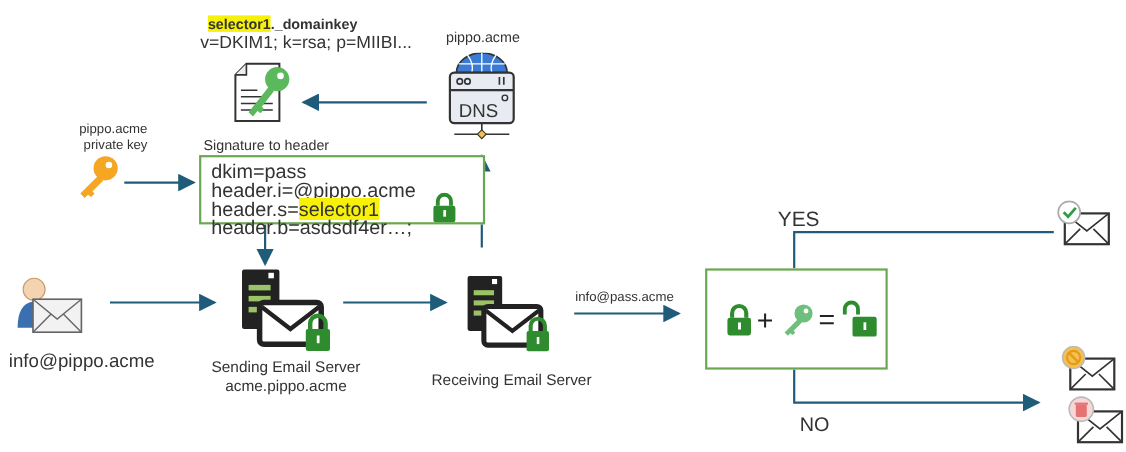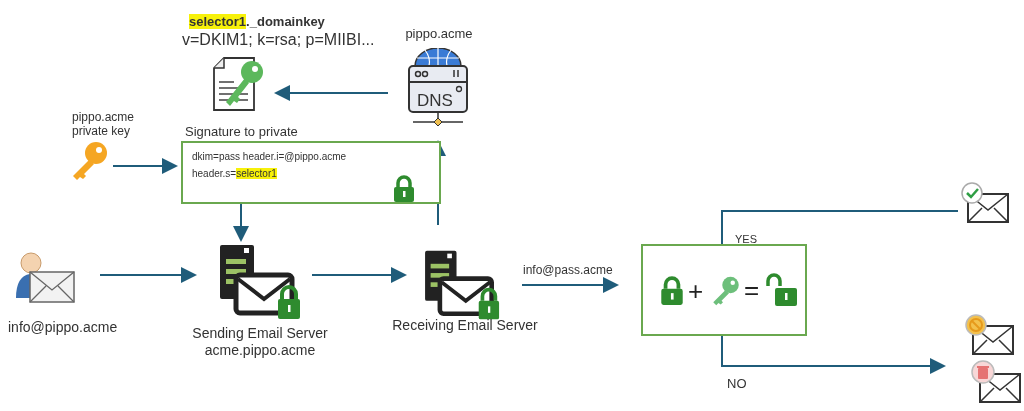--- a/index.html
+++ b/index.html
@@ -1,24 +1,24 @@
 <!DOCTYPE html>
 <html><head>
 <meta charset="utf-8">
 <style>
   html, body { margin:0; padding:0; background:#ffffff; }
   body { width:1024px; height:411px; position:relative; overflow:hidden;
          font-family:"Liberation Sans", sans-serif; color:#333; }
   .abs { position:absolute; }
-  .txt { font-size:13px; color:#333; white-space:nowrap; }
+  .txt { font-size:13px; color:#333; white-space:nowrap;text-align:right; }
   .center { text-align:center; }
   .hl { background:#f7f10a; }
   .sigbox { position:absolute; left:181px; top:141px; width:256px; height:59px;
             border:2px solid #6aa84f; background:#fff; }
-  .sigbox .line { font-size:10px; color:#333; line-height:17px; padding-left:9px; }
+  .sigbox .line { font-size:18px; color:#333; line-height:17px; padding-left:9px; }
   .verify { position:absolute; left:641px; top:244px; width:162px; height:88px;
             border:2px solid #6aa84f; background:#fff; }
   svg.wires { position:absolute; left:0; top:0; }
 </style>
 </head>
 <body>
 
 <svg class="wires" width="1024" height="411">
   <defs>
     <marker id="ah" markerWidth="8" markerHeight="8" refX="7" refY="4" orient="auto">
@@ -77,38 +77,39 @@
 <div class="abs txt" style="left:72px;top:110px;font-size:12px;line-height:14px;">
   <div>pippo.acme</div>
   <div>private key</div>
 </div>
 <svg class="abs" style="left:70px;top:140px" width="40" height="42" viewBox="0 0 40 42">
   <circle cx="26" cy="13" r="11" fill="#f5a623"></circle>
   <circle cx="29" cy="10" r="3" fill="#fff"></circle>
   <path d="M19 20 L3 36 L7 40 L10 37 L13 39 L16 36 L14 34 L24 24 Z" fill="#f5a623"></path>
 </svg>
 
-<div class="abs txt" style="left:185px;top:124px;font-size:13px;">Signature to private</div>
+<div class="abs txt" style="left:185px;top:124px;font-size:13px;">Signature to header</div>
 <div class="sigbox">
   <div class="line" style="margin-top:5px">dkim=pass header.i=@pippo.acme</div>
   <div class="line"><span>header.s=</span><span class="hl">selector1</span></div>
+  <div class="line">header.b=asdsdf4er…;</div>
   <svg class="abs" style="left:210px;top:32px" width="22" height="28" viewBox="0 0 22 28">
     <path d="M5 12 V8 A6 6 0 0 1 17 8 V12" fill="none" stroke="#2e8b2e" stroke-width="3.5"></path>
     <rect x="1" y="12" width="20" height="15" rx="2" fill="#2e8b2e"></rect>
     <rect x="10" y="16" width="2.5" height="6" fill="#fff"></rect>
   </svg>
 </div>
 
 <svg class="abs" style="left:14px;top:248px" width="62" height="56" viewBox="0 0 62 56">
   <path d="M2 50 Q2 28 16 26 Q30 28 30 50 Z" fill="#3a6fb0"></path>
   <circle cx="17" cy="15" r="10" fill="#f4d3b0" stroke="#c89a6a" stroke-width="1"></circle>
   <rect x="16" y="24" width="44" height="30" fill="#f2f2f2" stroke="#666" stroke-width="1.5"></rect>
   <path d="M16 24 L38 42 L60 24 M16 54 L32 38 M60 54 L44 38" fill="none" stroke="#666" stroke-width="1.3"></path>
 </svg>
-<div class="abs txt" style="left:8px;top:319px;font-size:14px;">info@pippo.acme</div>
+<div class="abs txt" style="left:8px;top:319px;font-size:17px;">info@pippo.acme</div>
 
 <svg class="abs" style="left:218px;top:243px" width="86" height="80" viewBox="0 0 86 80">
   <rect x="2" y="2" width="34" height="54" rx="2" fill="#222"></rect>
   <rect x="8" y="16" width="20" height="5" fill="#9cc265"></rect>
   <rect x="8" y="26" width="20" height="5" fill="#9cc265"></rect>
   <rect x="8" y="36" width="20" height="5" fill="#9cc265"></rect>
   <rect x="26" y="5" width="5" height="5" fill="#fff"></rect>
   <rect x="18" y="32" width="56" height="38" rx="4" fill="#fff" stroke="#222" stroke-width="5"></rect>
   <path d="M20 36 L46 56 L72 36" fill="none" stroke="#222" stroke-width="4"></path>
   <path d="M64 56 V51 A7 7 0 0 1 78 51 V56" fill="none" stroke="#2e8b2e" stroke-width="4"></path>
@@ -125,21 +126,21 @@
   <rect x="8" y="16" width="20" height="5" fill="#9cc265"></rect>
   <rect x="8" y="26" width="20" height="5" fill="#9cc265"></rect>
   <rect x="8" y="36" width="20" height="5" fill="#9cc265"></rect>
   <rect x="26" y="5" width="5" height="5" fill="#fff"></rect>
   <rect x="18" y="32" width="56" height="38" rx="4" fill="#fff" stroke="#222" stroke-width="5"></rect>
   <path d="M20 36 L46 56 L72 36" fill="none" stroke="#222" stroke-width="4"></path>
   <path d="M64 56 V51 A7 7 0 0 1 78 51 V56" fill="none" stroke="#2e8b2e" stroke-width="4"></path>
   <rect x="60" y="56" width="22" height="20" rx="2" fill="#2e8b2e"></rect>
   <rect x="70" y="62" width="2.5" height="7" fill="#fff"></rect>
 </svg>
-<div class="abs txt center" style="left:380px;top:317px;width:170px;font-size:14px;line-height:17px;">
+<div class="abs txt center" style="left:380px;top:337px;width:170px;font-size:14px;line-height:17px;">
   <div>Receiving Email Server</div>
 </div>
 
 <div class="abs txt" style="left:523px;top:263px;font-size:12px;">info@pass.acme</div>
 
 <div class="verify">
   <svg class="abs" style="left:17px;top:30px" width="24" height="30" viewBox="0 0 22 28">
     <path d="M5 12 V8 A6 6 0 0 1 17 8 V12" fill="none" stroke="#2e8b2e" stroke-width="3.5"></path>
     <rect x="1" y="12" width="20" height="15" rx="2" fill="#2e8b2e"></rect>
     <rect x="10" y="16" width="2.5" height="6" fill="#fff"></rect>
@@ -151,22 +152,22 @@
     <path d="M19 20 L3 36 L7 40 L10 37 L13 39 L16 36 L14 34 L24 24 Z" fill="#6dbf7b"></path>
   </svg>
   <div class="abs" style="left:101px;top:29px;font-size:26px;color:#222;">=</div>
   <svg class="abs" style="left:122px;top:26px" width="34" height="36" viewBox="0 0 34 36">
     <path d="M3 14 V9 A6 6 0 0 1 15 9 V14" fill="none" stroke="#2e8b2e" stroke-width="3.5"></path>
     <rect x="10" y="16" width="22" height="18" rx="2" fill="#2e8b2e"></rect>
     <rect x="20" y="21" width="2.5" height="7" fill="#fff"></rect>
   </svg>
 </div>
 
-<div class="abs txt" style="left:735px;top:189px;font-size:11px;margin-top:44px;">YES</div>
-<div class="abs txt" style="left:727px;top:376px;font-size:13px;">NO</div>
+<div class="abs txt" style="left:707px;top:189px;font-size:19px;">YES</div>
+<div class="abs txt" style="left:727px;top:376px;font-size:18px;">NO</div>
 
 <svg class="abs" style="left:960px;top:182px" width="50" height="42" viewBox="0 0 50 42">
   <rect x="8" y="12" width="40" height="28" fill="#fff" stroke="#333" stroke-width="2"></rect>
   <path d="M8 12 L28 28 L48 12 M8 40 L22 26 M48 40 L34 26" fill="none" stroke="#333" stroke-width="1.5"></path>
   <circle cx="12" cy="11" r="10" fill="#fff" stroke="#aaa" stroke-width="1.5"></circle>
   <path d="M7 11 L11 15 L18 7" fill="none" stroke="#2e9e44" stroke-width="2.5"></path>
 </svg>
 
 <svg class="abs" style="left:963px;top:314px" width="52" height="42" viewBox="0 0 52 42">
   <rect x="10" y="12" width="40" height="28" fill="#fff" stroke="#333" stroke-width="2"></rect>

